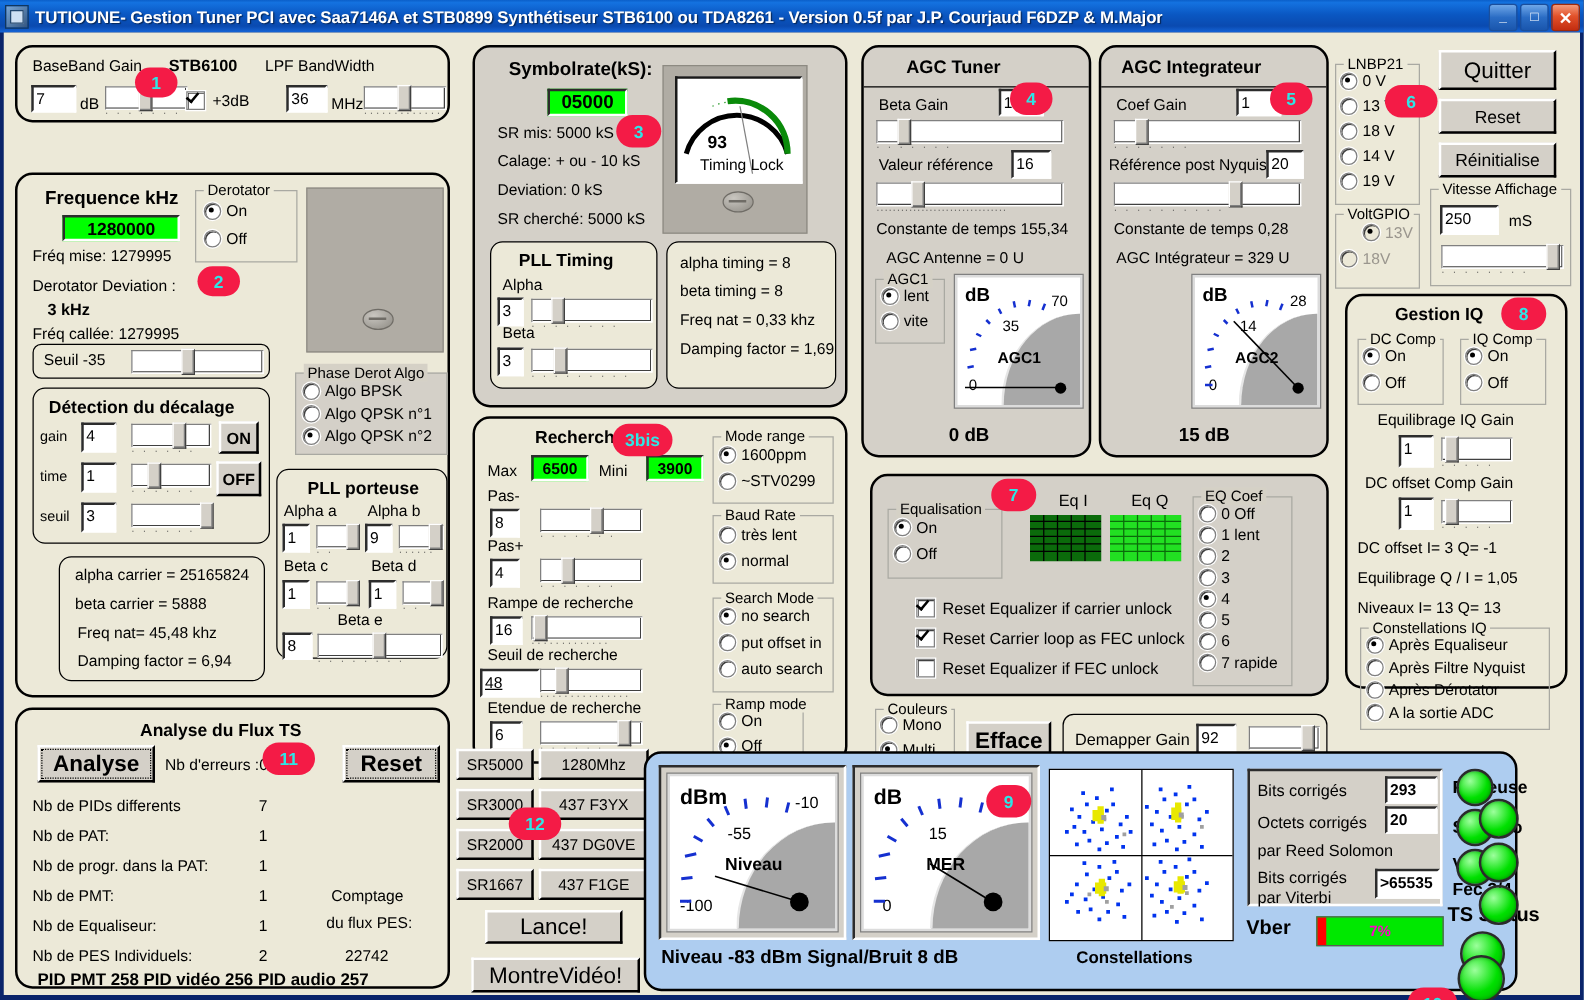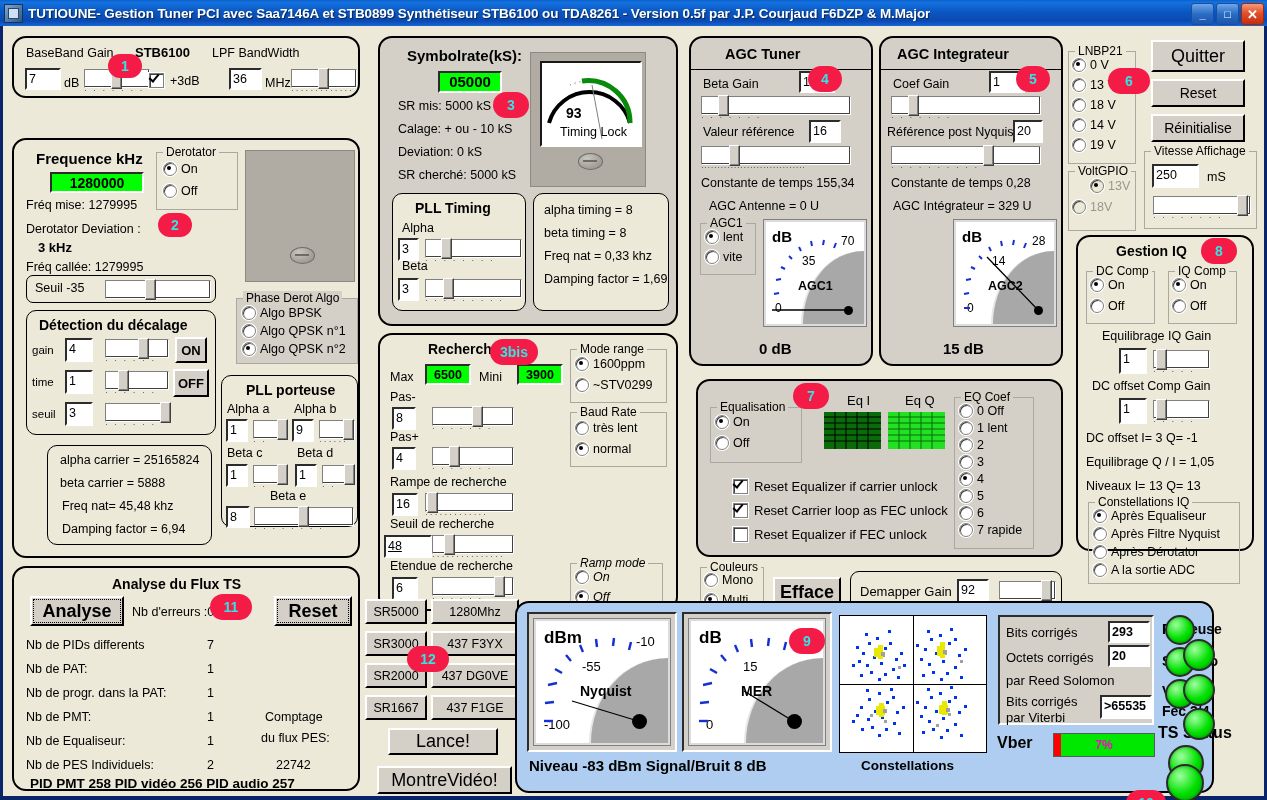--- a/index.html
+++ b/index.html
@@ -439,21 +439,36 @@
         <div class="gcap">Baud Rate</div>
         <div class="rad" style="left:4px;top:8px;">
             <i></i>
             <span>très lent</span>
           </div>
         <div class="rad on" style="left:4px;top:29px;">
             <i></i>
             <span>normal</span>
           </div>
       </div>
-      <div class="gbox" style="left:190px;top:228px;width:93px;height:52px;font-style:italic;">
+      <div class="gbox" style="left:190px;top:143px;width:97px;height:76px;">
+        <div class="gcap">Search Mode</div>
+        <div class="rad on" style="left:4px;top:7px;">
+            <i></i>
+            <span>no search</span>
+          </div>
+        <div class="rad" style="left:4px;top:28px;">
+            <i></i>
+            <span>put offset in</span>
+          </div>
+        <div class="rad" style="left:4px;top:49px;">
+            <i></i>
+            <span>auto search</span>
+          </div>
+      </div>
+      <div class="gbox" style="left:190px;top:228px;width:73px;height:52px;">
         <div class="gcap">Ramp mode</div>
         <div class="rad" style="left:4px;top:6px;">
             <i></i>
             <span>On</span>
           </div>
         <div class="rad on" style="left:4px;top:26px;">
             <i></i>
             <span>Off</span>
           </div>
       </div>
@@ -820,21 +835,21 @@
 
     <div class="bluepanel" style="left:512px;top:575px;width:699px;height:192px;">
 
       <div class="sunken" style="left:10px;top:9px;width:150px;height:140px;">
         <div class="gauge" style="left:5px;top:5px;width:136px;height:126px;">
           <div class="gq" style="width:58%;height:70%;"></div>
           <div class="gunit" style="left:8px;top:7px;font-size:17px;">dBm</div>
           <div class="glab" style="left:100px;top:13px;font-size:13px;">-10</div>
           <div class="glab" style="left:46px;top:38px;font-size:13px;">-55</div>
           <div class="glab" style="left:8px;top:96px;font-size:13px;">-100</div>
-          <div class="gtitle" style="left:44px;top:62px;font-size:14px;">Nyquist</div>
+          <div class="gtitle" style="left:44px;top:62px;font-size:14px;">Niveau</div>
           <svg class="abs" style="left:0;top:0;" width="136" height="126" viewBox="0 0 136 126">
             <line x1="102" y1="100" x2="36" y2="80" stroke="#000" stroke-width="1.3"></line>
             <g stroke="#1530d0" stroke-width="2.4">
               <line x1="8" y1="100" x2="17" y2="100"></line>
               <line x1="9" y1="82" x2="18" y2="81"></line>
                 <line x1="12" y1="64" x2="21" y2="62"></line>
               <line x1="19" y1="48" x2="26" y2="52"></line>
                 <line x1="30" y1="34" x2="35" y2="40"></line>
               <line x1="44" y1="24" x2="47" y2="31"></line>
                 <line x1="60" y1="18" x2="61" y2="26"></line>

